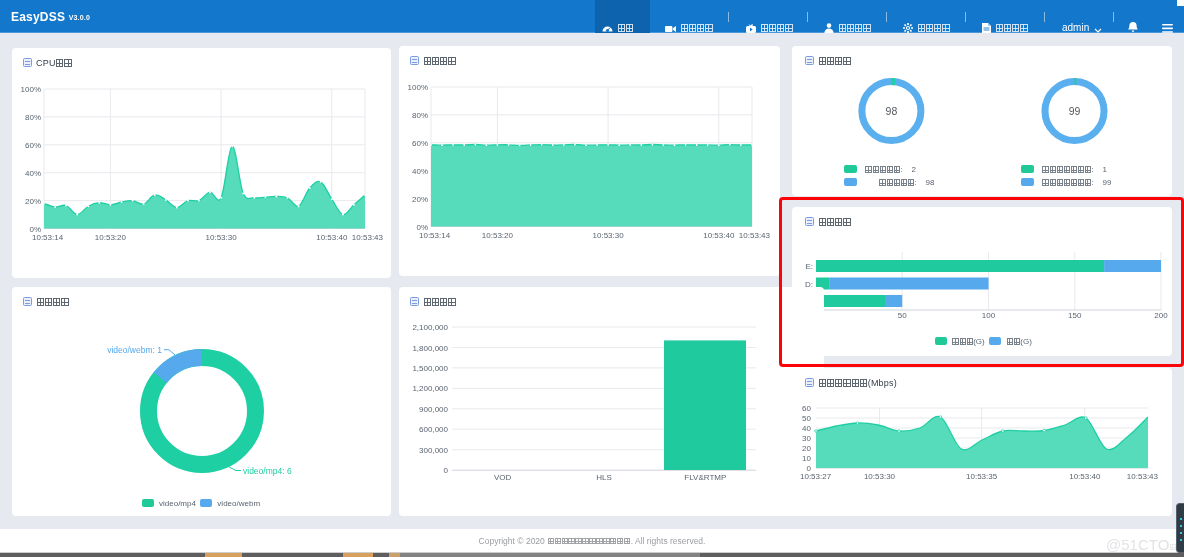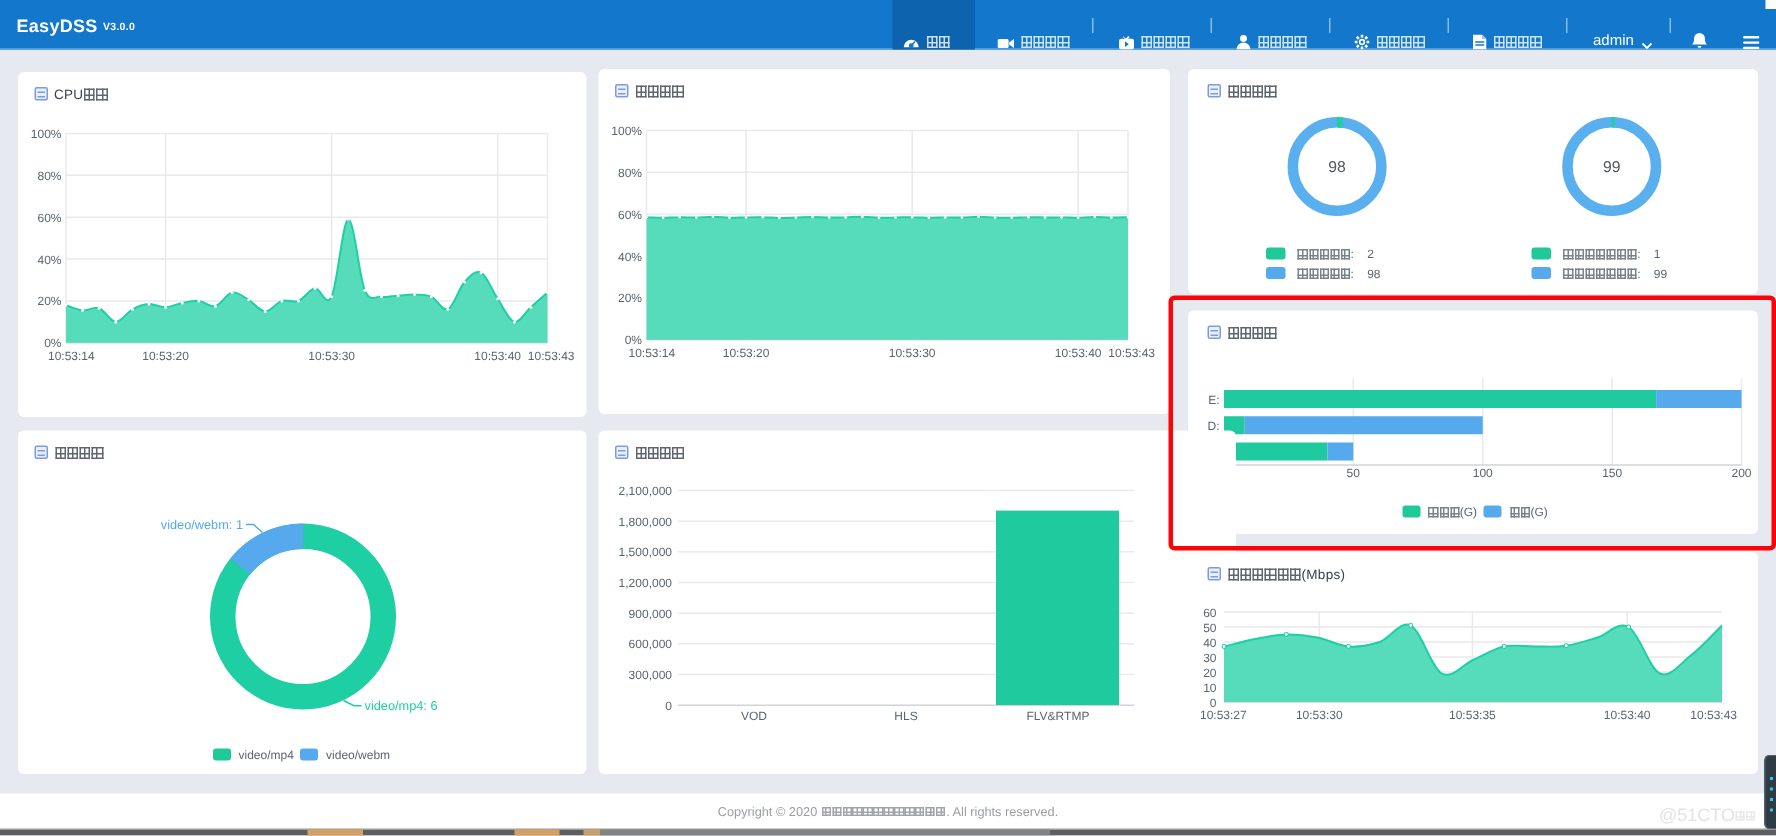--- a/index.html
+++ b/index.html
@@ -224,21 +224,21 @@
     <div class="title" style="left:13px;top:10px"><span class="ticon"></span><i class="z"></i><i class="z"></i><i class="z"></i><i class="z"></i></div>
     <svg width="380" height="150" viewBox="0 0 380 150">
       <circle cx="99.4" cy="65" r="29.5" fill="none" stroke="#5aafee" stroke-width="7"></circle>
       <path d="M99.4 35.5 A29.5 29.5 0 0 1 103.10 35.73" stroke="#1dcfa2" stroke-width="7" fill="none"></path>
       <text x="99.4" y="68.6" font-size="10.5" fill="#53585f" text-anchor="middle">98</text>
       <circle cx="282.5" cy="65" r="29.5" fill="none" stroke="#5aafee" stroke-width="7"></circle>
       <path d="M282.5 35.5 A29.5 29.5 0 0 1 284.35 35.56" stroke="#1dcfa2" stroke-width="7" fill="none"></path>
       <text x="282.5" y="68.6" font-size="10.5" fill="#53585f" text-anchor="middle">99</text>
     </svg>
     <div class="leg" style="left:52px;top:119px"><span class="sq" style="background:#1fc998"></span><span style="margin-left:3px"><i class="z zn"></i><i class="z zn"></i><i class="z zn"></i><i class="z zn"></i><i class="z zn"></i>:&nbsp;&nbsp;&nbsp;&nbsp;2</span></div>
-    <div class="leg" style="left:52px;top:132px"><span class="sq" style="background:#55a9ec"></span><span style="margin-left:3px"><i class="z zn"></i><i class="z zn"></i><i class="z zn"></i><i class="z zn"></i><i class="z zn"></i>:&nbsp;&nbsp;&nbsp;&nbsp;98</span></div>
+    <div class="leg" style="left:52px;top:132px"><span class="sq" style="background:#55a9ec"></span><span style="margin-left:17px"><i class="z zn"></i><i class="z zn"></i><i class="z zn"></i><i class="z zn"></i><i class="z zn"></i>:&nbsp;&nbsp;&nbsp;&nbsp;98</span></div>
     <div class="leg" style="left:229px;top:119px"><span class="sq" style="background:#1fc998"></span><span style="margin-left:3px"><i class="z zn"></i><i class="z zn"></i><i class="z zn"></i><i class="z zn"></i><i class="z zn"></i><i class="z zn"></i><i class="z zn"></i>:&nbsp;&nbsp;&nbsp;&nbsp;1</span></div>
     <div class="leg" style="left:229px;top:132px"><span class="sq" style="background:#55a9ec"></span><span style="margin-left:3px"><i class="z zn"></i><i class="z zn"></i><i class="z zn"></i><i class="z zn"></i><i class="z zn"></i><i class="z zn"></i><i class="z zn"></i>:&nbsp;&nbsp;&nbsp;&nbsp;99</span></div>
   </div>
 <div class="card" style="left:792px;top:207px;width:380px;height:149px">
     <div class="title" style="left:13px;top:10px"><span class="ticon"></span><i class="z"></i><i class="z"></i><i class="z"></i><i class="z"></i></div>
     <svg width="380" height="149" viewBox="0 0 380 149">
       <line x1="110.2" y1="45" x2="110.2" y2="103" stroke="#e9e9ee"></line>
       <line x1="196.5" y1="45" x2="196.5" y2="103" stroke="#e9e9ee"></line>
       <line x1="282.8" y1="45" x2="282.8" y2="103" stroke="#e9e9ee"></line>
       <line x1="369.0" y1="45" x2="369.0" y2="103" stroke="#e9e9ee"></line>
@@ -329,20 +329,20 @@
       <text x="8" y="111" font-size="8" fill="#5a6470" text-anchor="start">10:53:27</text>
       <text x="87.5" y="111" font-size="8" fill="#5a6470" text-anchor="middle">10:53:30</text>
       <text x="189.6" y="111" font-size="8" fill="#5a6470" text-anchor="middle">10:53:35</text>
       <text x="292.8" y="111" font-size="8" fill="#5a6470" text-anchor="middle">10:53:40</text>
       <text x="366" y="111" font-size="8" fill="#5a6470" text-anchor="end">10:53:43</text>
     </svg>
   </div>
 <div class="abs" style="left:779px;top:197px;width:399px;height:164px;border:3px solid #fb0307;border-radius:4px;z-index:50"></div>
 <div class="abs" style="left:0;top:529px;width:1184px;height:24px;background:#fff"></div>
 <div class="abs" style="left:0;top:536px;width:1184px;text-align:center;font-size:8.5px;color:#9a9da2">Copyright © 2020 <span style="color:#8b8e93"><i class="z zs"></i><i class="z zs"></i><i class="z zs"></i><i class="z zs"></i><i class="z zs"></i><i class="z zs"></i><i class="z zs"></i><i class="z zs"></i><i class="z zs"></i><i class="z zs"></i><i class="z zs"></i><i class="z zs"></i></span>. All rights reserved.</div>
-<div class="abs" style="left:1106px;top:536px;font-size:12px;color:#e2e3e6;z-index:40">@51CTO<span style="color:#e4e4e6"><i class="z zs"></i><i class="z zs"></i></span></div>
+<div class="abs" style="left:1106px;top:536px;font-size:15px;color:#e2e3e6;z-index:40">@51CTO<span style="color:#e4e4e6"><i class="z zs"></i><i class="z zs"></i></span></div>
 <div class="abs" style="left:1176px;top:503px;width:8px;height:48px;background:#2f3b45;border:1px solid #55606a;border-right:none;border-radius:4px 0 0 4px;z-index:60"></div>
 <div class="abs" style="left:1180px;top:518px;width:2px;height:2px;background:#35c3e4;box-shadow:0 7px #35c3e4,0 14px #35c3e4,0 21px #35c3e4;z-index:61"></div>
 <div class="abs" style="left:0;top:552px;width:1184px;height:1px;background:#cccccc"></div>
 <div class="abs" style="left:0;top:553px;width:1184px;height:4px;background:#5e5e5e"></div>
 <div class="abs" style="left:205px;top:553px;width:37px;height:4px;background:#d7a05f"></div>
 <div class="abs" style="left:343px;top:553px;width:30px;height:4px;background:#d7a05f"></div>
 <div class="abs" style="left:389px;top:553px;width:11px;height:4px;background:#caa06a"></div>
 <div class="abs" style="left:400px;top:553px;width:300px;height:4px;background:#838383"></div>
 </body></html>

